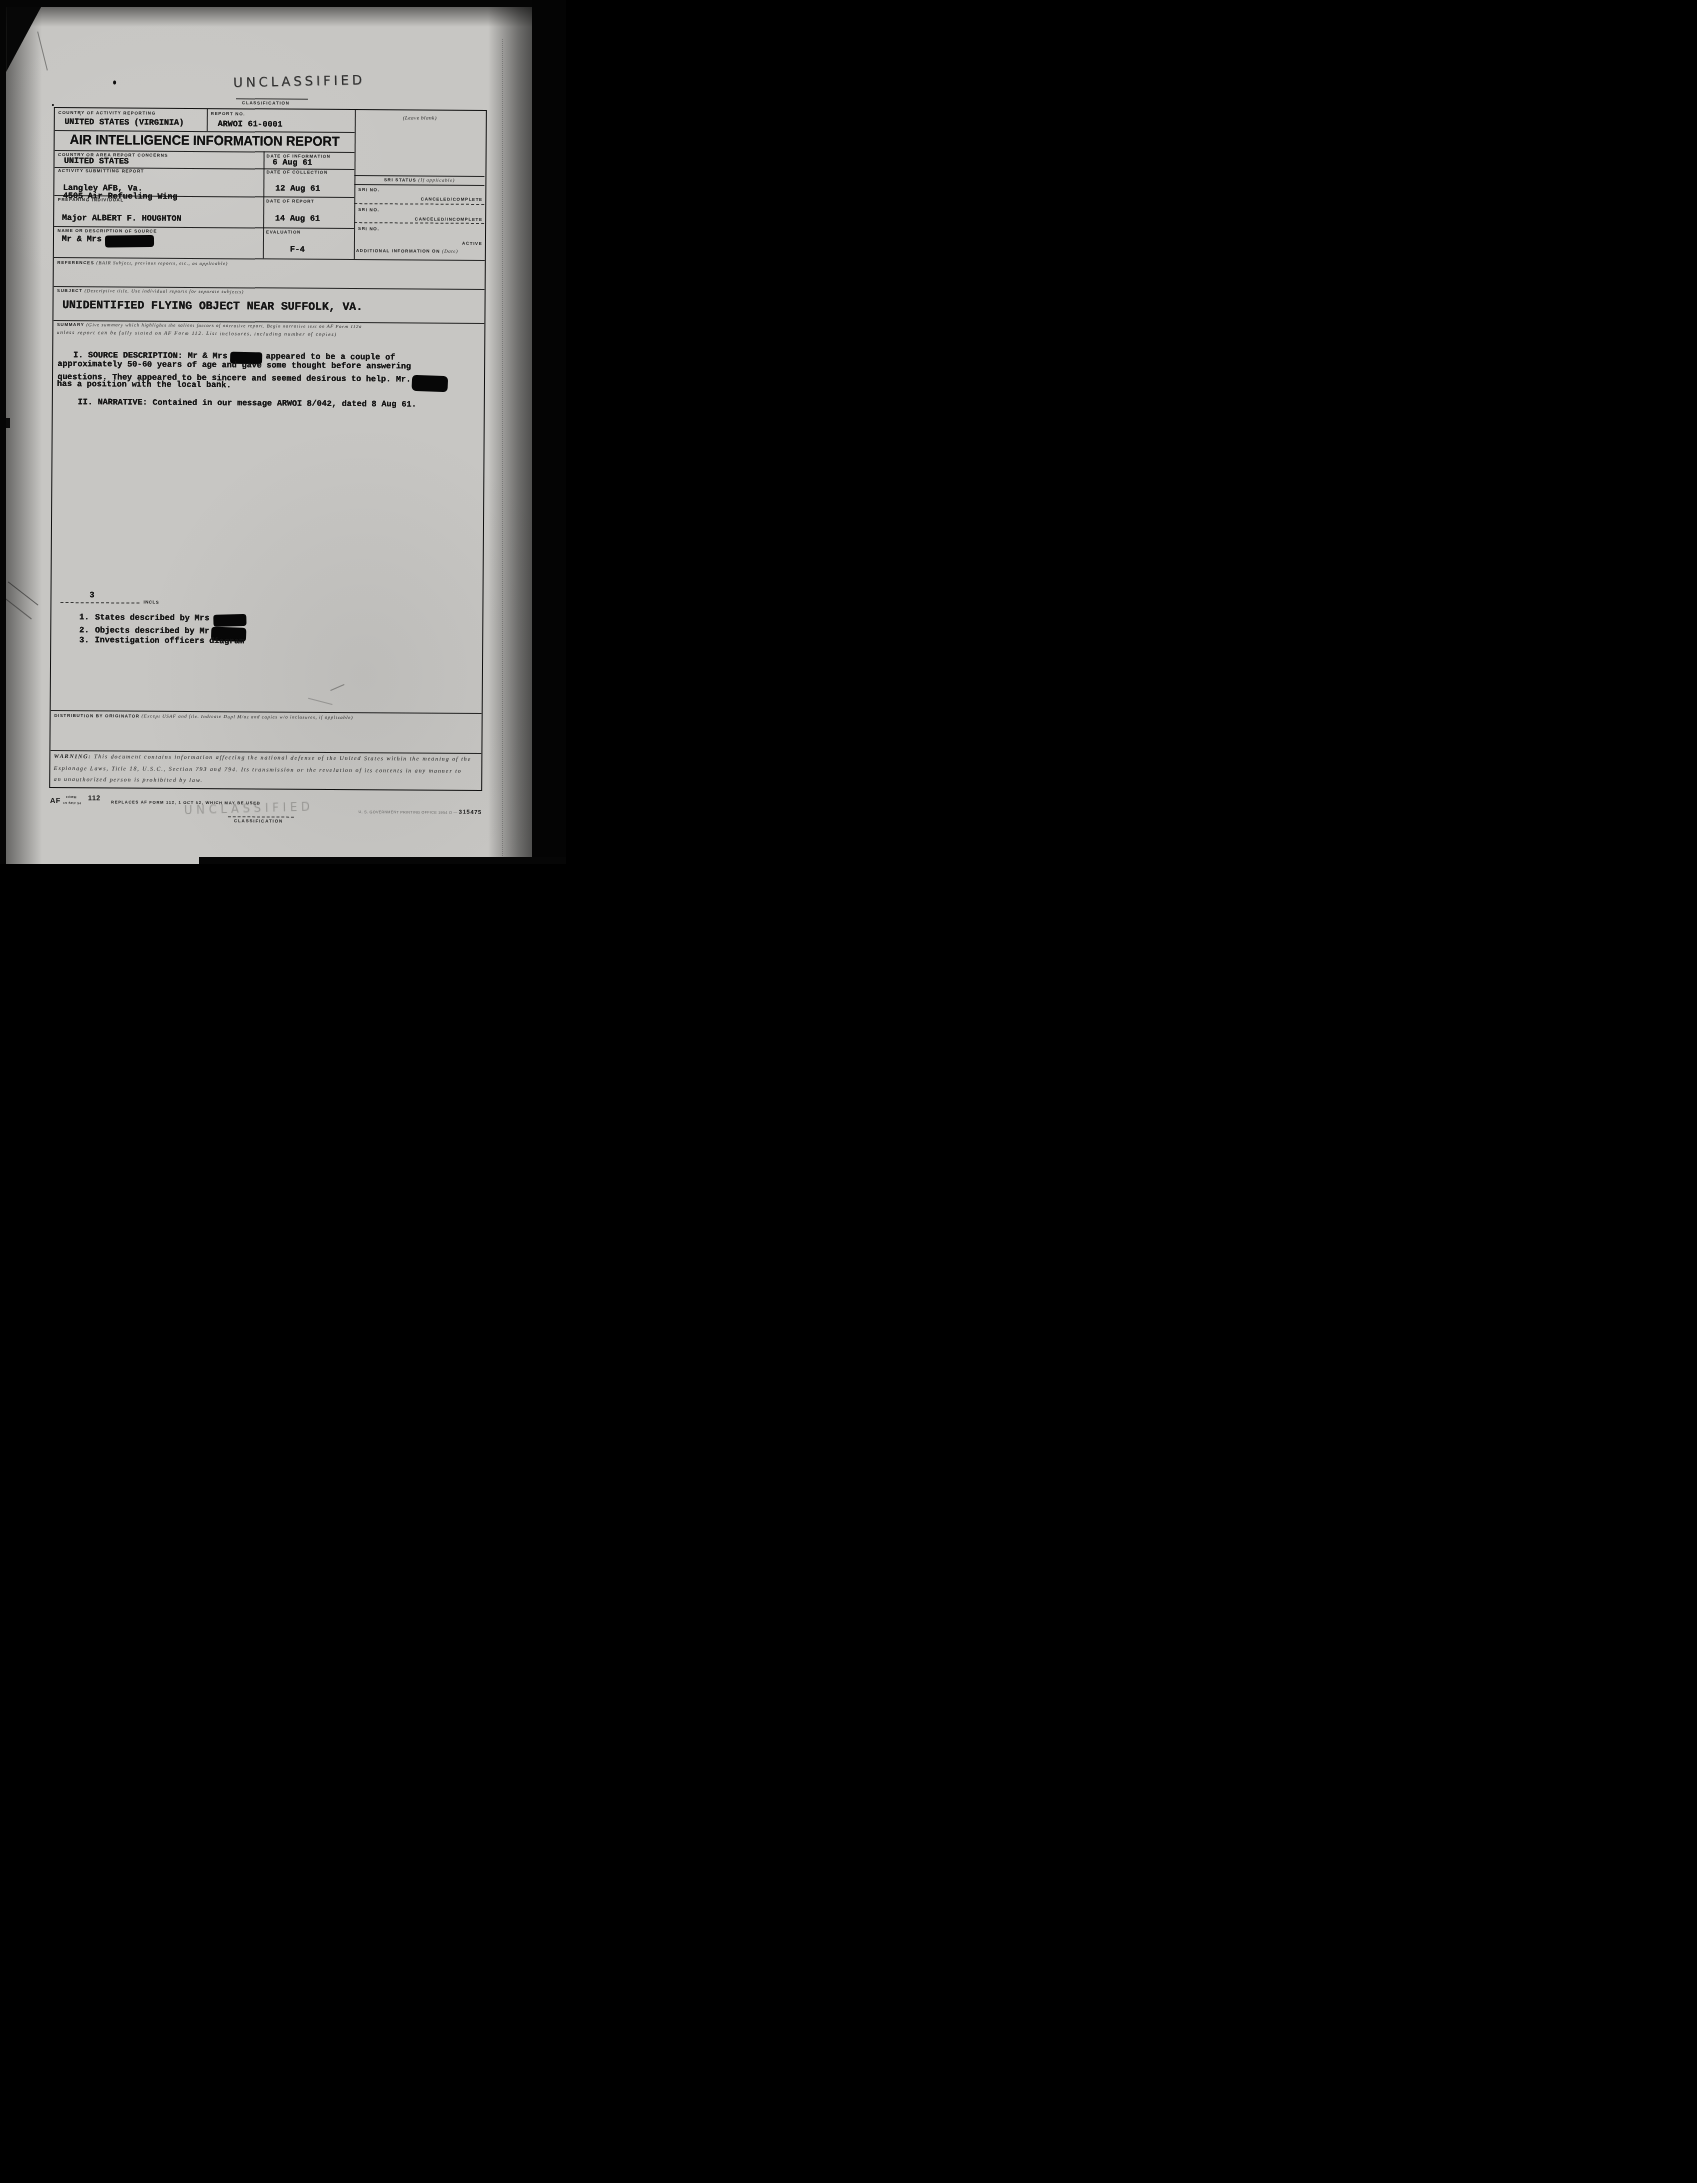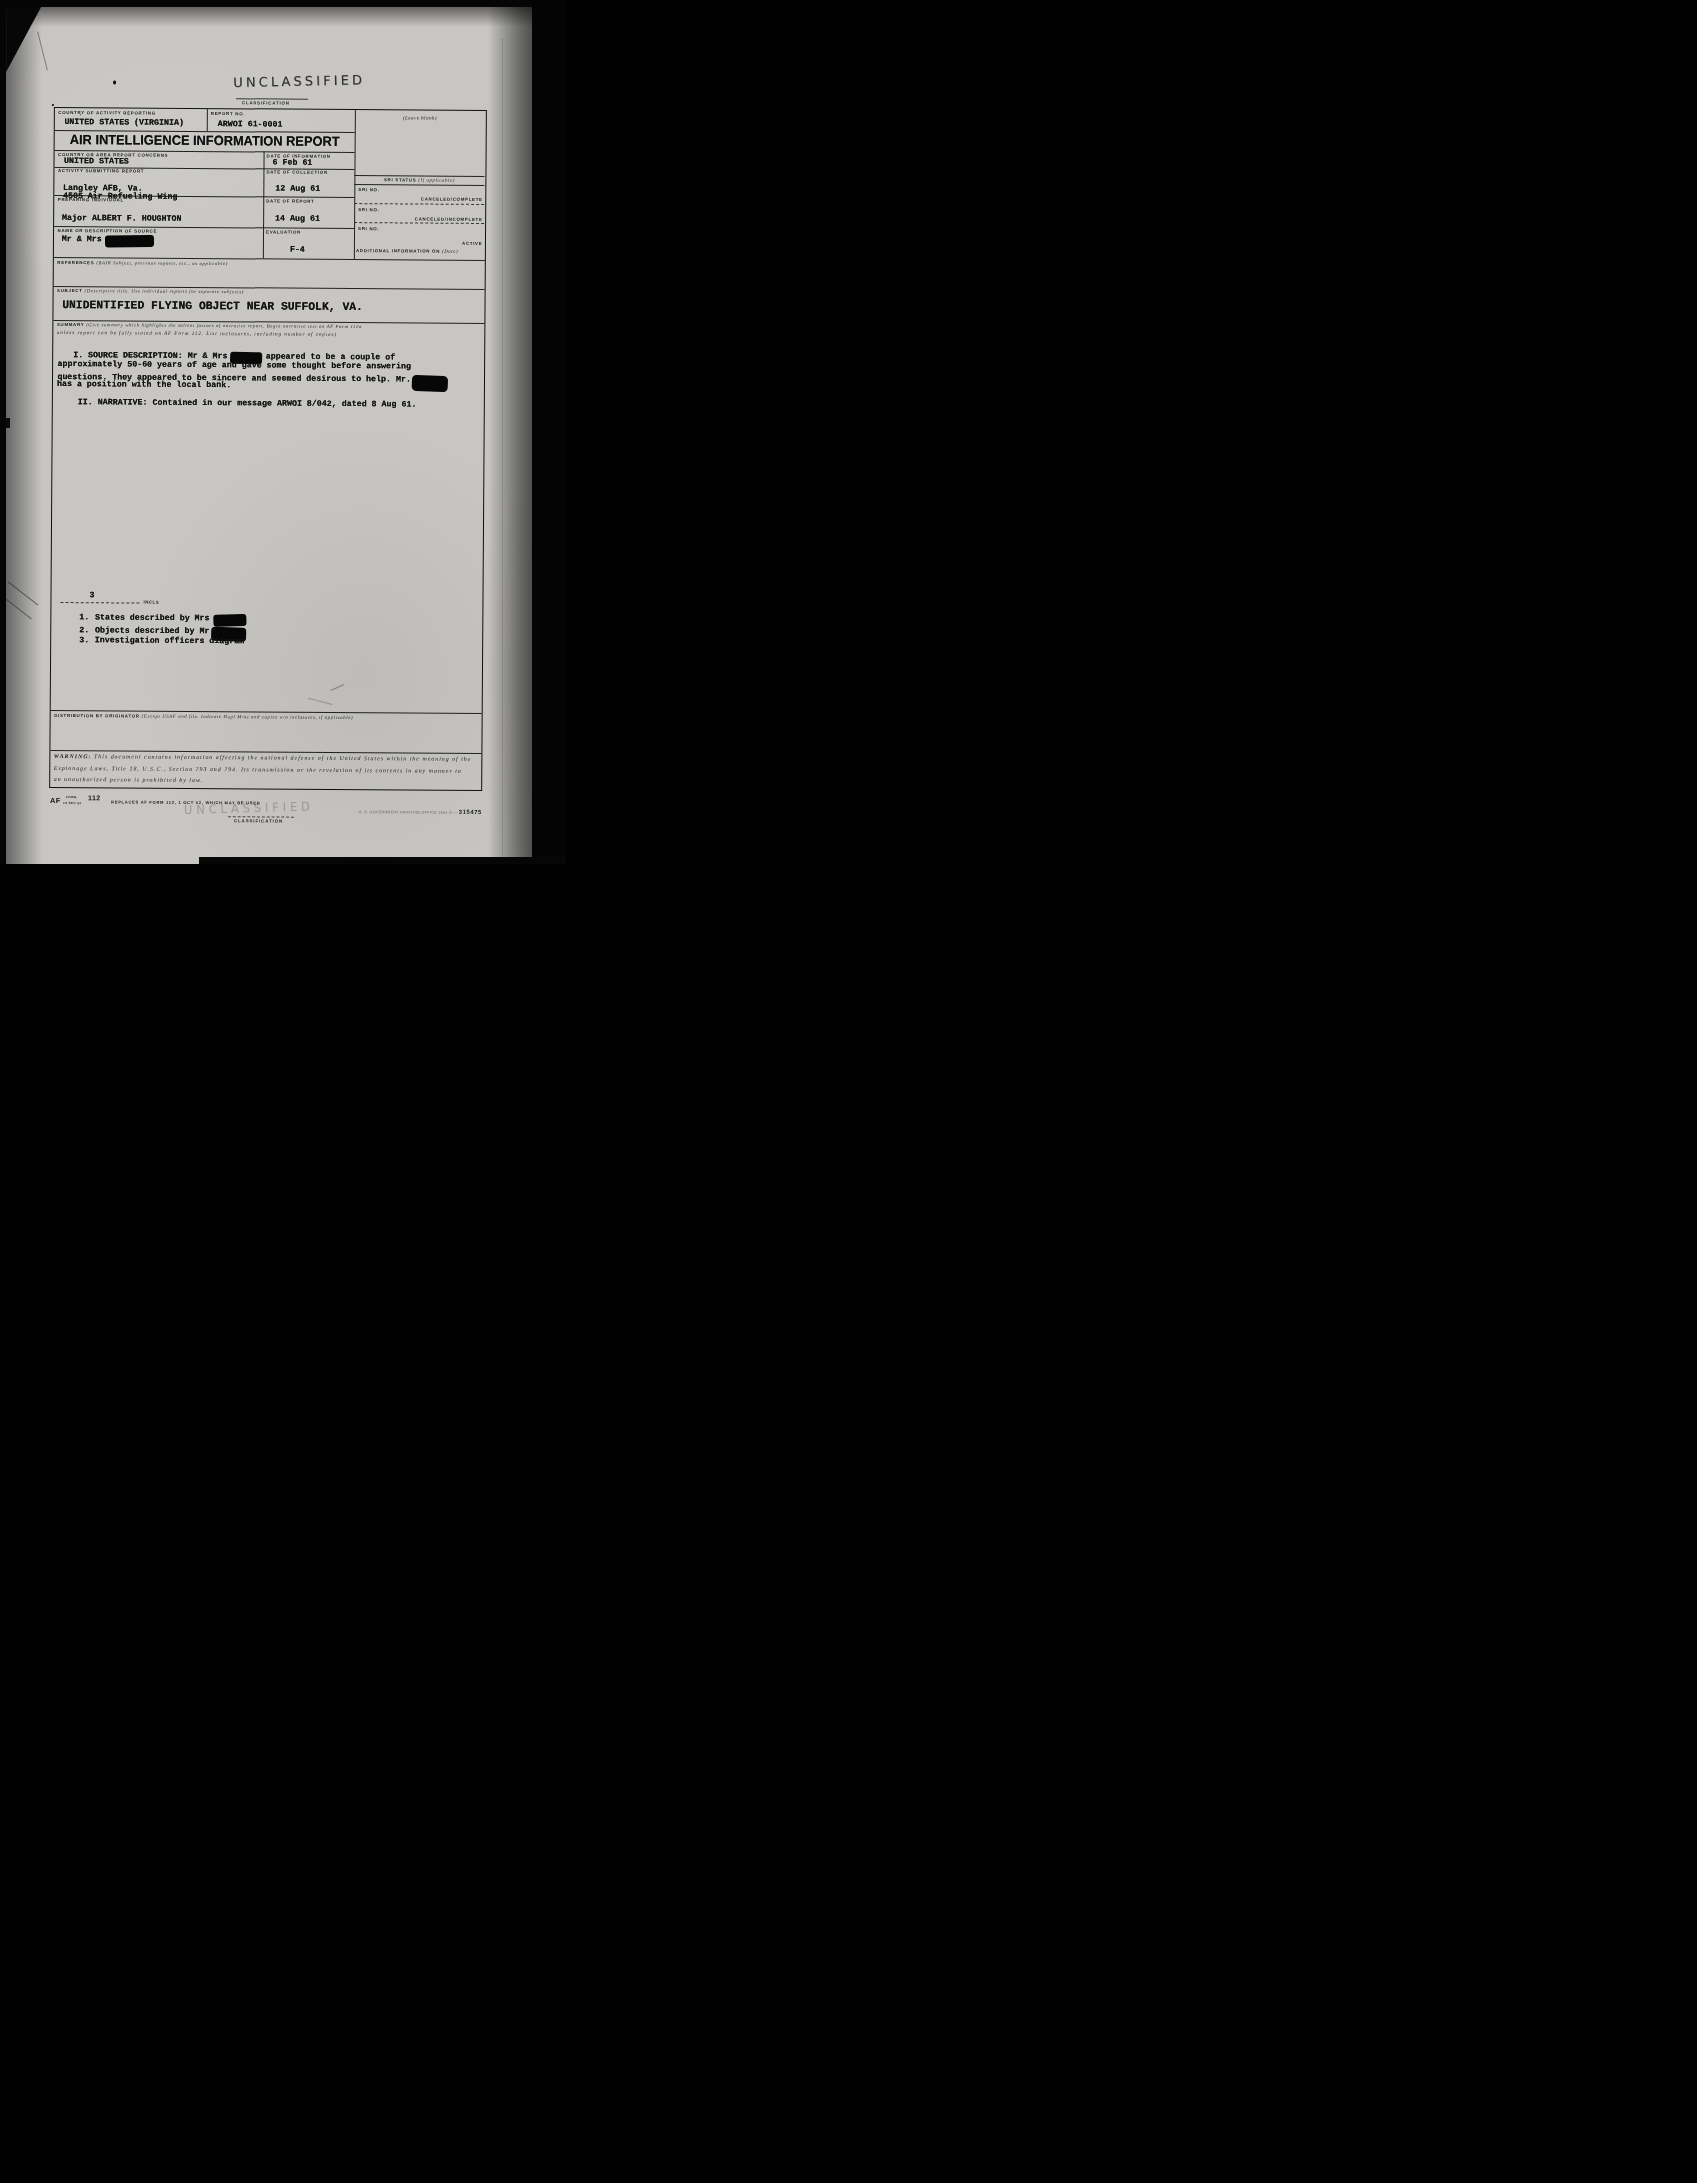--- a/index.html
+++ b/index.html
@@ -118,21 +118,21 @@
         <div class="right-lbl" style="left:304px;top:97px;">SRI NO.</div>
         <div class="right-lbl" style="right:2.6px;top:106px;">CANCELED/INCOMPLETE</div>
         <div class="dash" style="left:300px;top:112px;width:130px;"></div>
         <div class="right-lbl" style="left:304px;top:116px;">SRI NO.</div>
         <div class="right-lbl" style="right:2.6px;top:130px;">ACTIVE</div>
         <div class="right-lbl" style="left:302px;top:138px;"><span>ADDITIONAL INFORMATION ON</span> <span class="note">(Date)</span></div>
 
         <div class="lbl" style="left:3.5px;top:44px;">COUNTRY OR AREA REPORT CONCERNS</div>
         <div class="val" style="left:9.6px;top:48px;">UNITED STATES</div>
         <div class="lbl" style="left:212px;top:44px;">DATE OF INFORMATION</div>
-        <div class="val" style="left:218px;top:48px;">6 Feb 61</div>
+        <div class="val" style="left:218px;top:48px;">6 Aug 61</div>
 
         <div class="lbl" style="left:3.5px;top:60px;">ACTIVITY SUBMITTING REPORT</div>
         <div class="val" style="left:8.7px;top:83px;">4505 Air Refueling Wing</div>
         <div class="val" style="left:8.7px;top:75px;">Langley AFB, Va.</div>
         <div class="lbl" style="left:212px;top:60px;">DATE OF COLLECTION</div>
         <div class="val" style="left:221px;top:74px;">12 Aug 61</div>
 
         <div class="lbl" style="left:3.5px;top:89px;">PREPARING INDIVIDUAL</div>
         <div class="val" style="left:7.9px;top:105px;text-align:center;">Major ALBERT F. HOUGHTON</div>
         <div class="lbl" style="left:212px;top:89px;">DATE OF REPORT</div>

